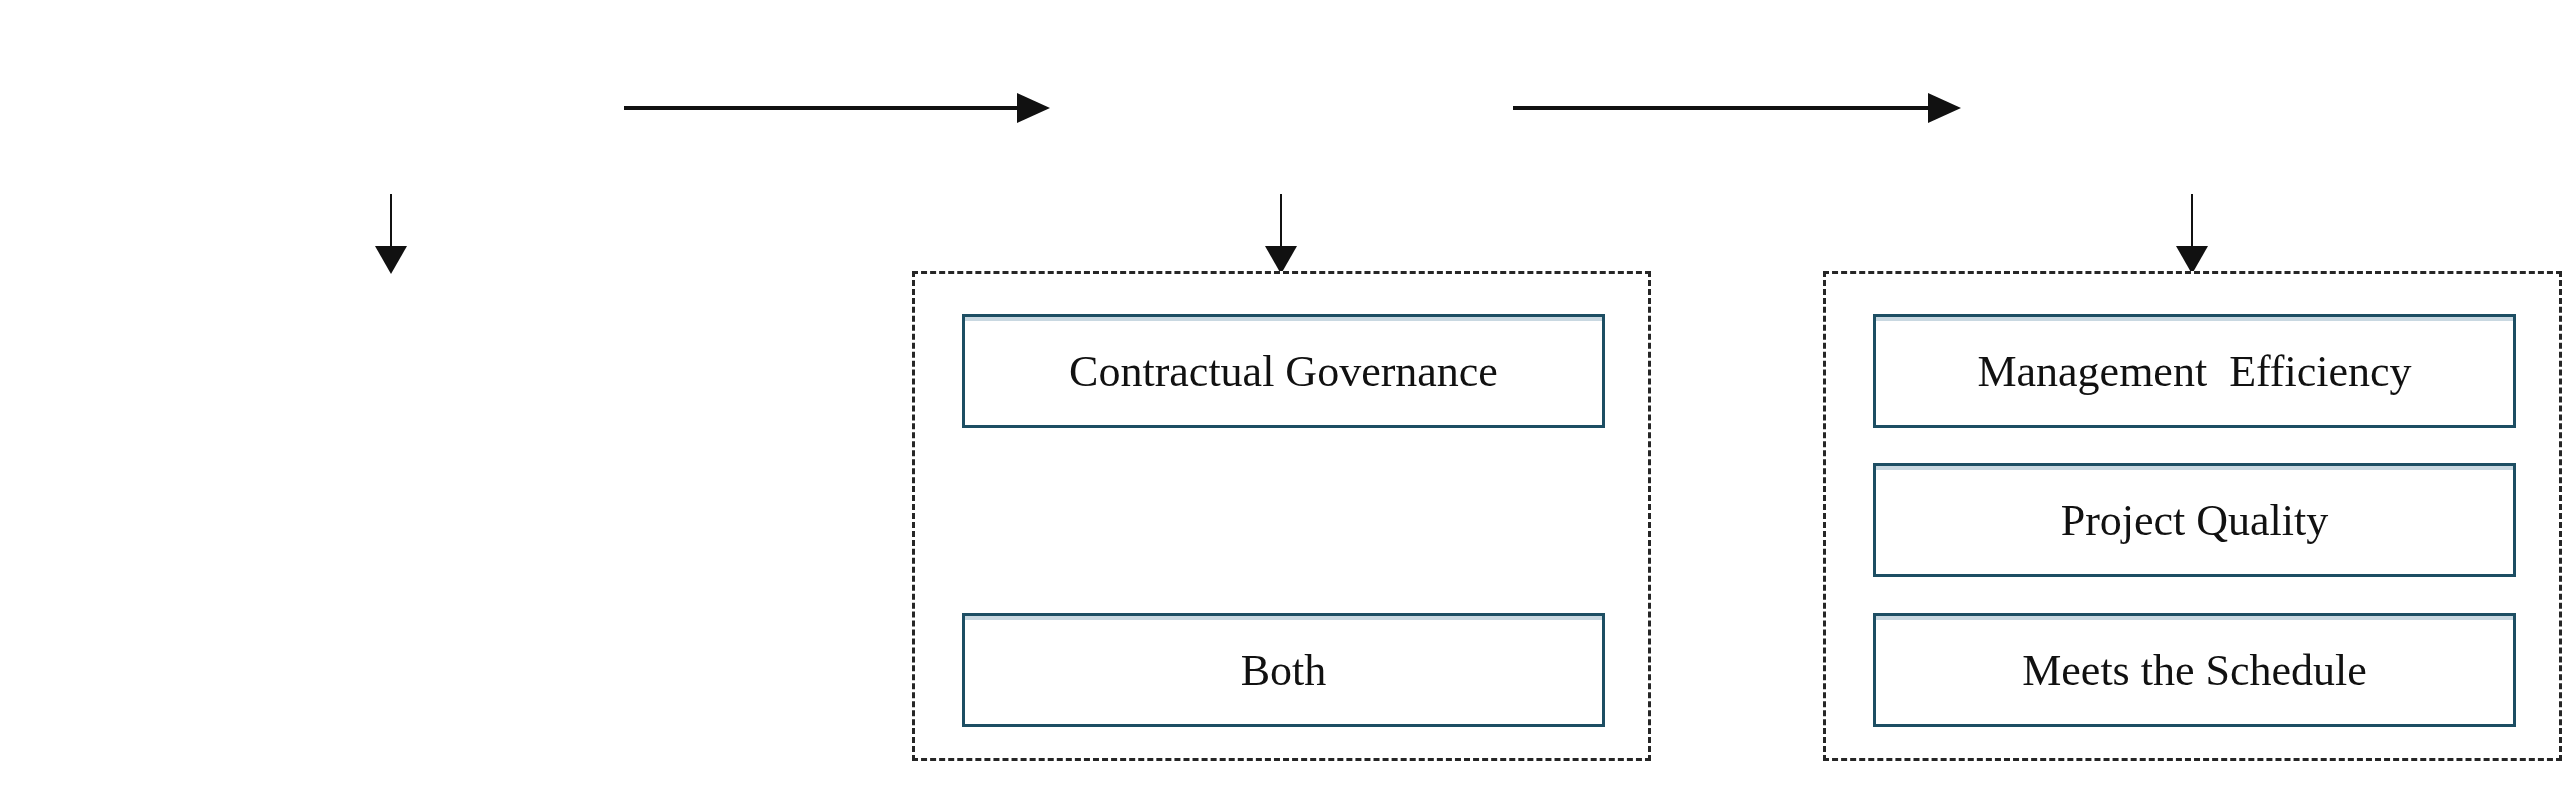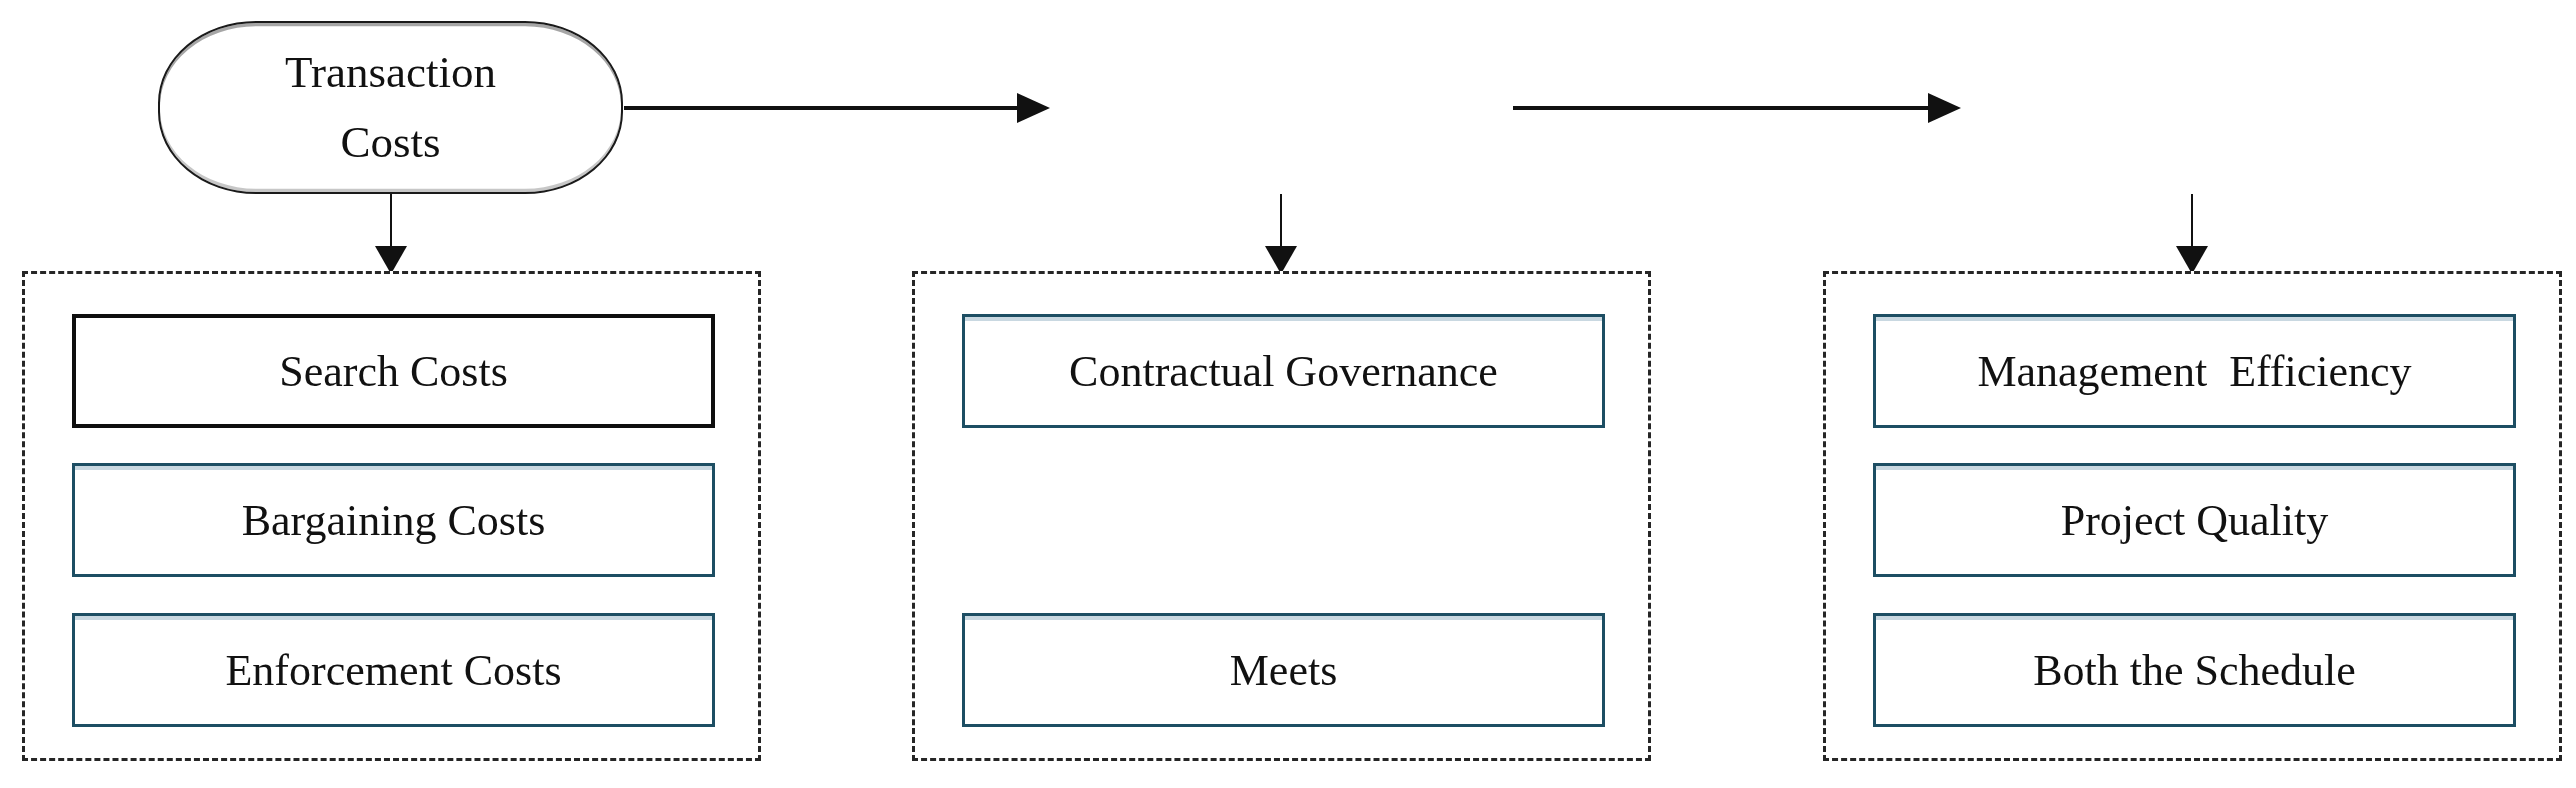--- a/index.html
+++ b/index.html
@@ -117,46 +117,39 @@
   }
   .item-black {
     border: 4.1px solid #0e0e0e;
   }
 </style>
 </head>
 <body>
 
 <div class="canvas">
 
-  <div class="node node-1">Transaction
-Costs</div>
 
   <div class="hline hline-1"></div>
   <div class="arrow-right arrow-right-1"></div>
   <div class="hline hline-2"></div>
   <div class="arrow-right arrow-right-2"></div>
 
   <div class="vline vline-1"></div>
   <div class="arrow-down arrow-down-1"></div>
   <div class="vline vline-2"></div>
   <div class="arrow-down arrow-down-2"></div>
   <div class="vline vline-3"></div>
   <div class="arrow-down arrow-down-3"></div>
 
-  <div class="dashed-box dashed-1">
-    <div class="item item-row-0 item-black">Search Costs</div>
-    <div class="item item-row-1 item-teal">Bargaining Costs</div>
-    <div class="item item-row-2 item-teal">Enforcement Costs</div>
-  </div>
 
   <div class="dashed-box dashed-2">
     <div class="item item-row-0 item-teal">Contractual Governance</div>
-    <div class="item item-row-2 item-teal">Meets</div>
+    <div class="item item-row-2 item-teal">Both</div>
   </div>
 
   <div class="dashed-box dashed-3">
     <div class="item item-row-0 item-teal">Management  Efficiency</div>
     <div class="item item-row-1 item-teal">Project Quality</div>
-    <div class="item item-row-2 item-teal">Both the Schedule</div>
+    <div class="item item-row-2 item-teal">Meets the Schedule</div>
   </div>
 
 </div>
 
 
 </body></html>

